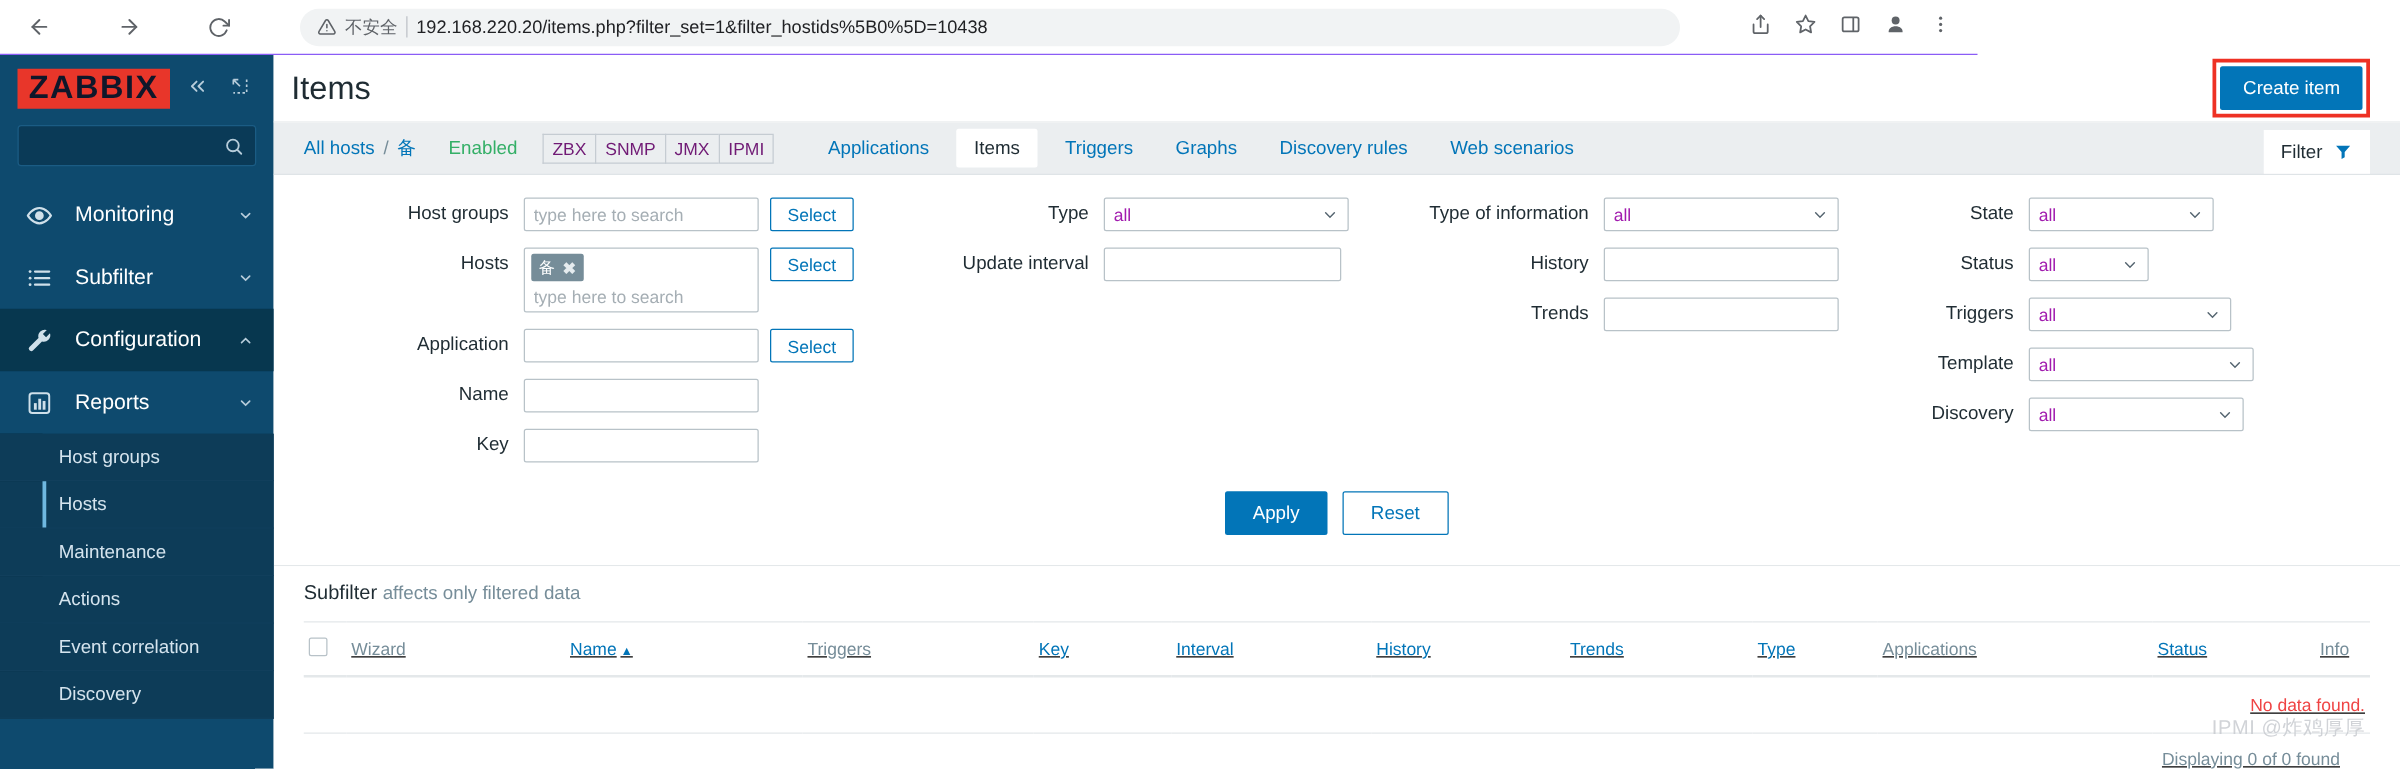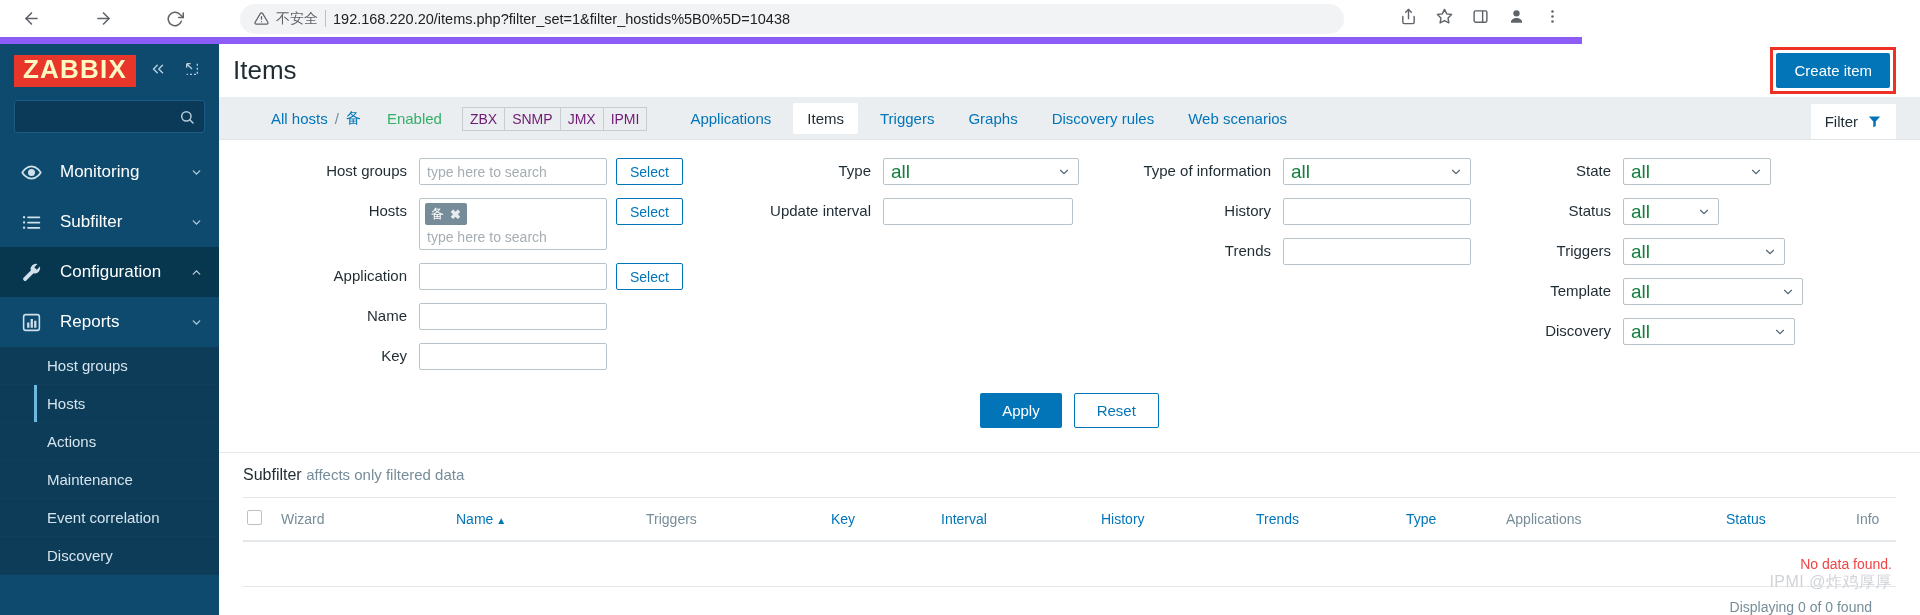--- a/index.html
+++ b/index.html
@@ -8,21 +8,21 @@
     font-family: "Liberation Sans", sans-serif;
     background: #ffffff; overflow: hidden;
   }
 
   
   .browser-bar {
     height: 44px; width: 1582px;
     background: #ffffff;
     display: flex; align-items: center;
     padding: 0 14px;
-    border-bottom: 7px solid #8b5cf6;
+    border-bottom: 1px solid #8b5cf6;
     gap: 38px;
   }
   .nav-btn {
     width: 34px; height: 34px;
     display: flex; align-items: center; justify-content: center;
     color: #5f6368; flex: none;
     border-radius: 50%;
   }
   .nav-btn svg { display: block; }
   .omnibox {
@@ -56,21 +56,21 @@
     color: #ffffff;
     overflow: hidden;
   }
   .sb-top {
     height: 54px;
     display: flex; align-items: center;
     padding: 0 12px 0 14px;
     gap: 10px;
   }
   .zbx-logo {
-    background: #e8362a; color:#fef9c3;
+    background: #e8362a; color:#0f172a;
     font-size: 26px; font-weight: 700; letter-spacing: 1.2px;
     padding: 1px 9px 3px 9px; line-height: 1.05;
     font-family: "Liberation Sans", sans-serif;
   }
   .sb-collapse, .sb-compact {
     color: #b6ccda; display:flex; align-items:center; justify-content:center;
     width: 24px; height: 24px;
   }
   .sb-search-wrap { padding: 2px 14px 14px 14px; }
   .sb-search {
@@ -126,21 +126,21 @@
   }
 
   
   .crumb-bar {
     height: 42px; display: flex; align-items: center;
     padding: 0 24px 0 24px; gap: 0px;
     background: #ebeef0;
     border-bottom: 1px solid #dfe4e7;
     font-size: 15px;
   }
-  .crumb-link { color: #0275b8; margin-left: 28px; }
+  .crumb-link { color: #0275b8; }
   .crumb-sep { color: #768d99; padding: 0 7px; }
   .crumb-host { color: #0275b8; }
   .crumb-status { color: #34af67; padding-left: 26px; }
   .proto-group { display:flex; margin-left: 20px; }
   .proto {
     border: 1px solid #c5ccd2; color: #701a75; font-size: 14px;
     padding: 3px 7px; border-right: none; background: transparent;
   }
   .proto:last-child { border-right: 1px solid #c5ccd2; }
   .tab-link { color: #0275b8; padding: 0 17px; }
@@ -203,21 +203,21 @@
   }
   .chip {
     display: inline-flex; align-items: center; gap: 6px;
     background: #768d99; color: #fff; font-size: 13px;
     padding: 2px 6px; border-radius: 2px; margin-bottom: 2px;
   }
   .chip .x { font-size: 13px; font-weight: bold; color:#e6ecef; cursor:pointer;}
   .ms-ph { font-size: 14px; color: #a5aeb4; padding: 2px 2px 1px 2px; }
   .fsel {
     height: 27px; border: 1px solid #b8c2c8; border-radius: 2px;
-    background: #fff; font-size: 19px; color: #15803d;
+    background: #fff; font-size: 14px; color: #a21caf;
     padding: 4px 7px; display:flex; align-items:center; justify-content: space-between;
     cursor: pointer;
   }
   .fsel .chev { color:#556570; display:flex; }
   .w-type { width: 196px; }
   .w-toi  { width: 188px; }
   .w-state { width: 148px; }
   .w-status { width: 96px; }
   .w-trig { width: 162px; }
   .w-tmpl { width: 180px; }
@@ -239,21 +239,21 @@
   }
 
   .subfilter {
     padding: 13px 24px;
     font-size: 16px; color: #1f2c33;
     background:#fff;
   }
   .subfilter .hint { color: #768d99; font-size: 15px; }
 
   
-  .tbl-wrap { background:#fff; padding: 0 24px; }
+  .tbl-wrap { background:#fff; padding: 0 24px; text-decoration: underline; }
   .tbl { width: 100%; border-collapse: collapse; }
   .tbl thead th {
     text-align: left; font-weight: 400; font-size: 14px;
     color: #768d99; padding: 12px 4px; border-bottom: 2px solid #e4e8ea;
     border-top: 1px solid #e4e8ea;
     white-space: nowrap;
   }
   .tbl thead th.link { color: #0275b8; }
   .sort-arrow { font-size: 10px; color: #0275b8; padding-left: 3px;}
   .chkbox {
@@ -465,24 +465,24 @@
     <div class="submenu-wrap">
       <div class="submenu-pad"></div>
       <div class="submenu">
         <div class="sub-item">
             <span>Host groups</span>
           </div>
         <div class="sub-item sel">
             <span>Hosts</span>
           </div>
         <div class="sub-item">
+            <span>Maintenance</span>
+          </div>
+        <div class="sub-item">
             <span>Actions</span>
-          </div>
-        <div class="sub-item">
-            <span>Maintenance</span>
           </div>
         <div class="sub-item">
             <span>Event correlation</span>
           </div>
         <div class="sub-item">
             <span>Discovery</span>
           </div>
       </div>
     </div>
   </div>

